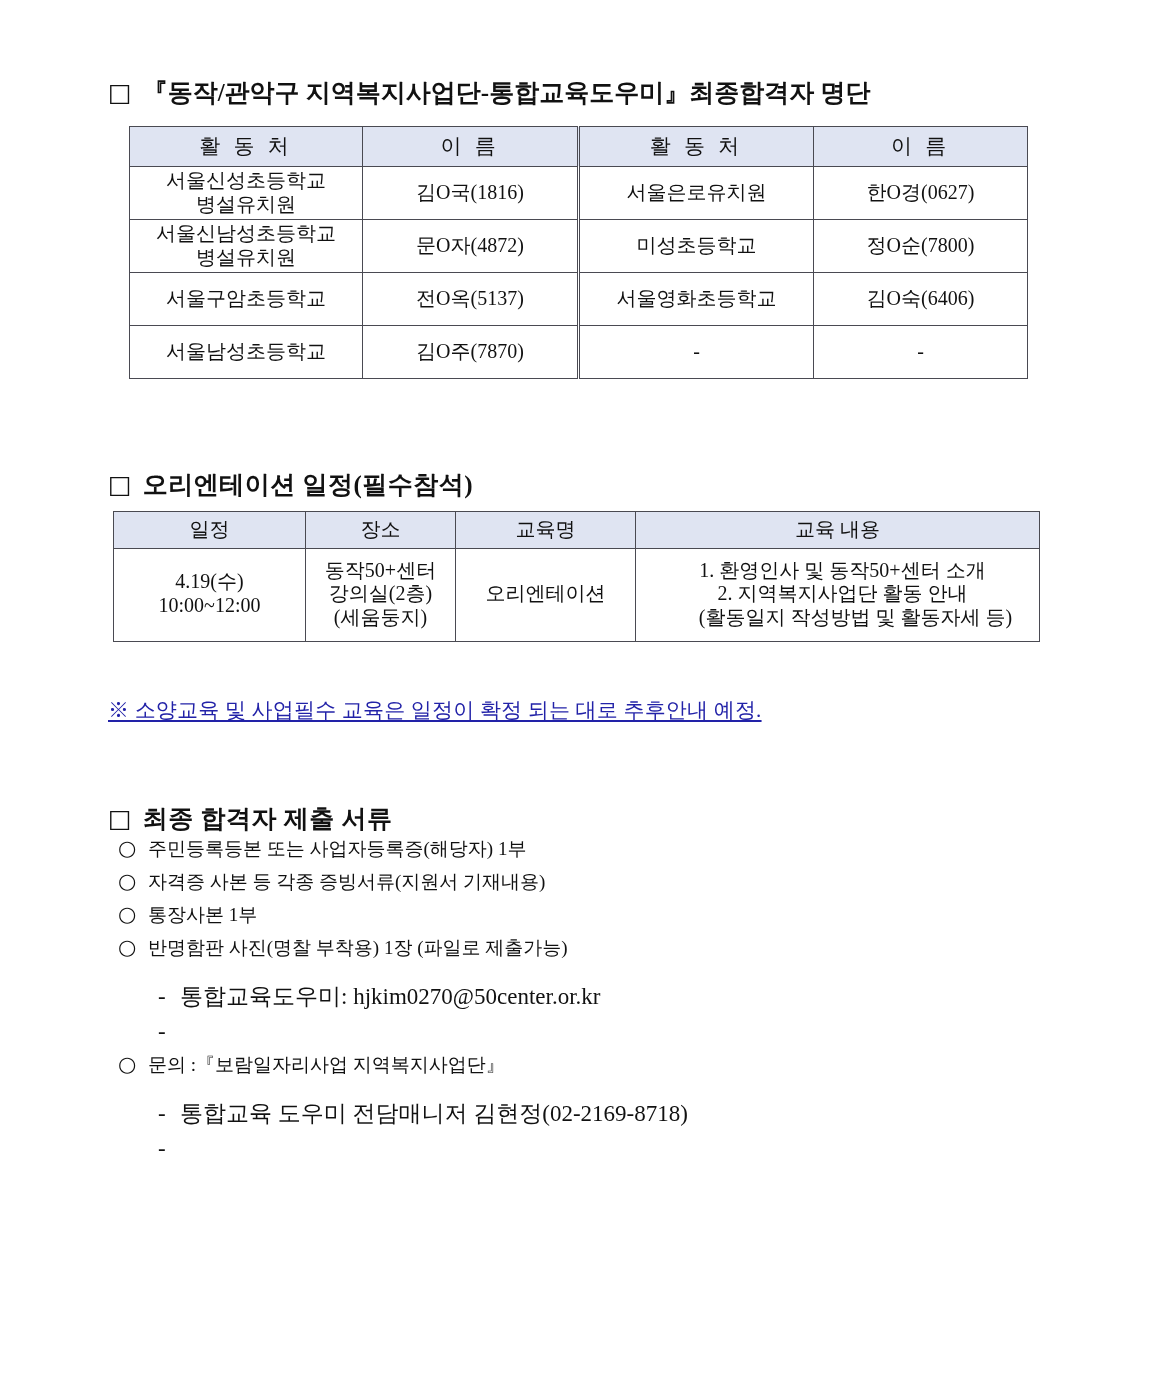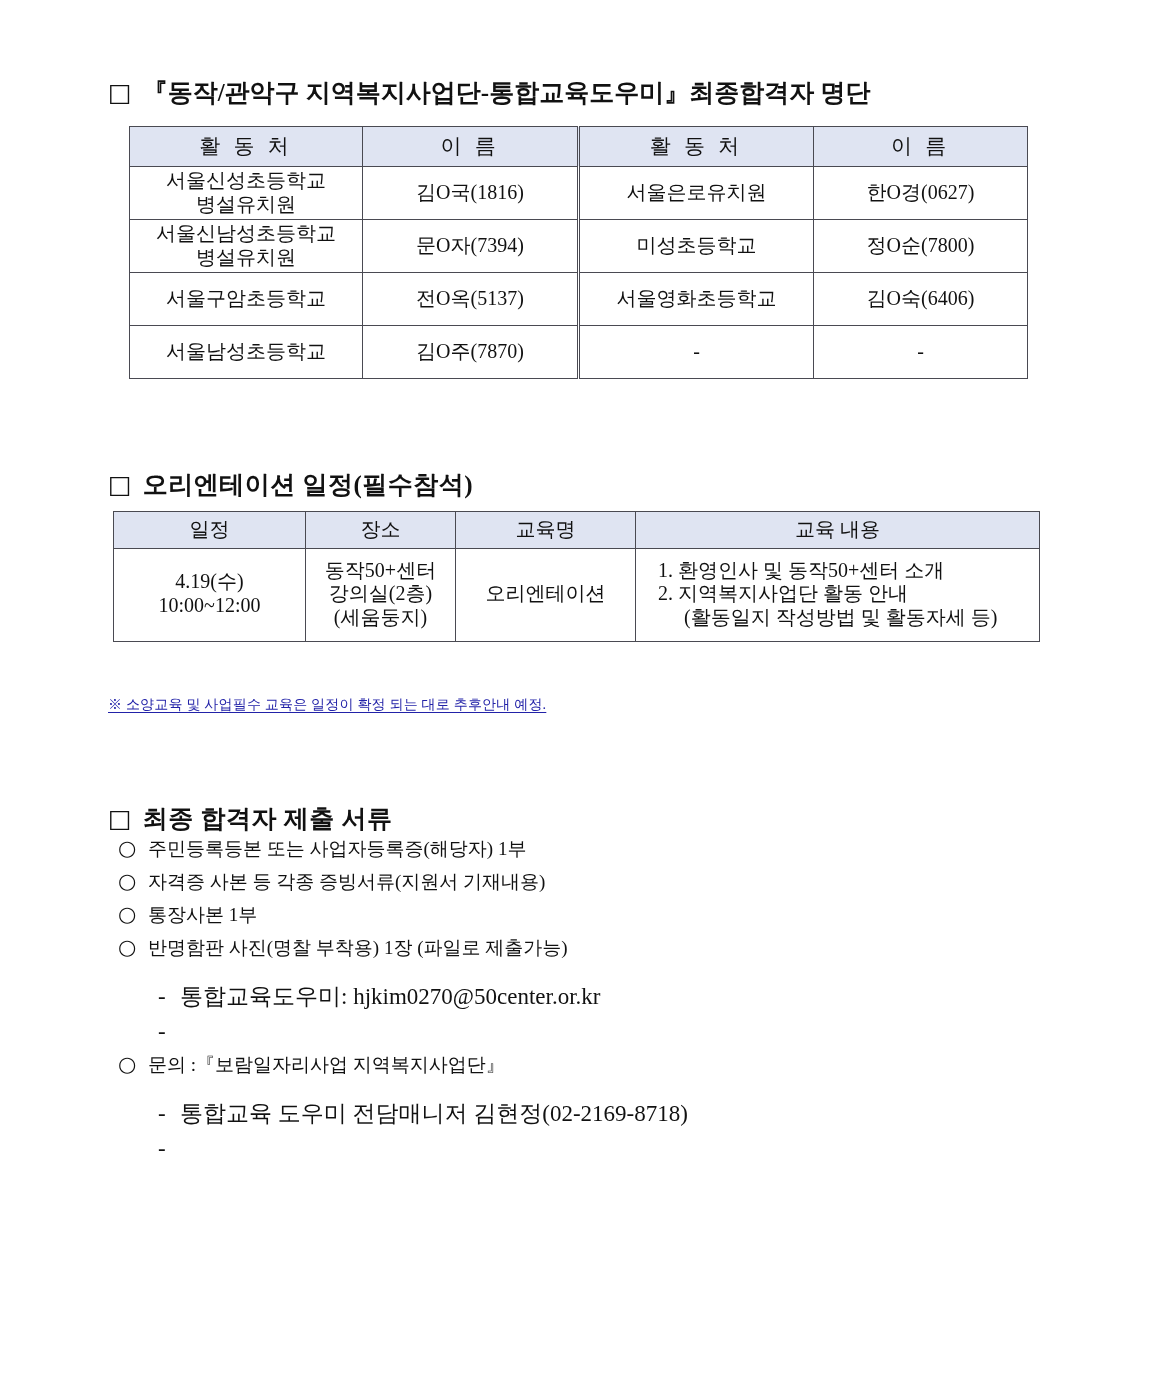--- a/index.html
+++ b/index.html
@@ -99,35 +99,35 @@
     font-size: 20px;
     padding-top: 6px;
     padding-bottom: 6px;
   }
   #orientation-table td {
     font-size: 20px;
     padding-top: 10px;
     padding-bottom: 12px;
   }
   #orientation-table td.content {
-    text-align: left;
+    text-align: center;
     padding-left: 22px;
     line-height: 1.62;
   }
   #orientation-table td.cell-lines {
     line-height: 1.68;
   }
   .indent-sub { display: inline-block; padding-left: 26px; }
 
   
   .note {
     position: absolute;
     left: 108px;
     top: 696px;
-    font-size: 14px;
+    font-size: 21px;
     color: #2222a8;
     text-decoration: underline;
     text-underline-offset: 3px;
     white-space: nowrap;
     letter-spacing: 0.2px;
   }
 
   
   .doc-list {
     position: absolute;
@@ -205,21 +205,21 @@
         </td>
         <td class="name mid-l">김O국(1816)</td>
         <td class="place">서울은로유치원</td>
         <td class="name">한O경(0627)</td>
       </tr>
       <tr>
         <td class="place">
           <span class="two-line">서울신남성초등학교</span>
           <span class="two-line">병설유치원</span>
         </td>
-        <td class="name mid-l">문O자(7394)</td>
+        <td class="name mid-l">문O자(4872)</td>
         <td class="place">미성초등학교</td>
         <td class="name">정O순(7800)</td>
       </tr>
       <tr>
         <td class="place">서울구암초등학교</td>
         <td class="name mid-l">전O옥(5137)</td>
         <td class="place">서울영화초등학교</td>
         <td class="name">김O숙(6406)</td>
       </tr>
       <tr>

